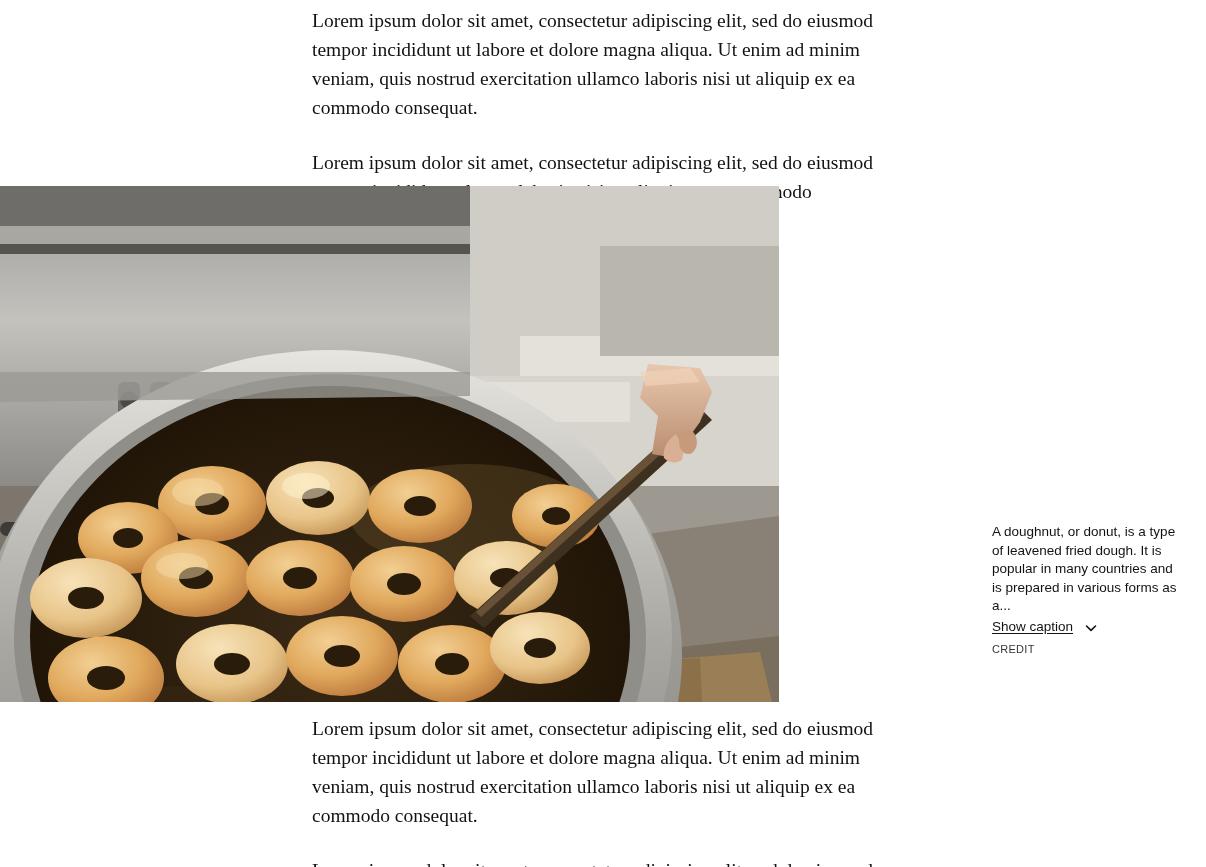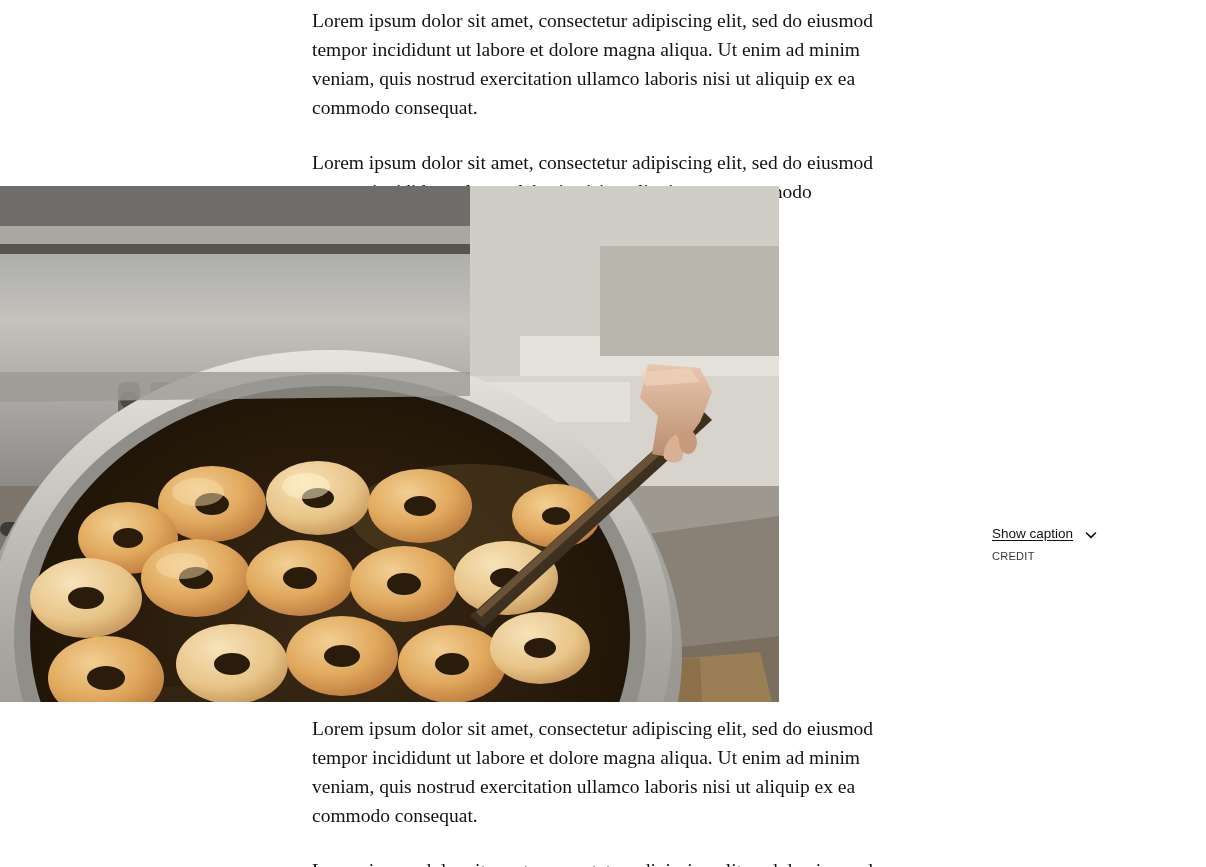--- a/index.html
+++ b/index.html
@@ -307,20 +307,21 @@
         <path d="M640 186 L690 182 L700 196 L646 200 Z" fill="#f0d3bb" opacity="0.7"></path>
 
         <path d="M0 186 L470 186 L470 210 L0 216 Z" fill="#9b9a95" opacity="0.8"></path>
 
         <rect x="0" y="0" width="779" height="516" fill="none"></rect>
       </g>
     </svg>
   </figure>
 
   <div class="caption-rail">
+    <p class="caption-text">A doughnut, or donut, is a type of leavened fried dough. It is popular in many countries and is prepared in various forms as a...</p>
     <button class="show-caption">
       <span class="label">Show caption</span>
       <span class="chev">
         <svg viewBox="0 0 12 12" width="12" height="12" aria-hidden="true">
           <path d="M1.5 4 L6 8.4 L10.5 4" fill="none" stroke="#121212" stroke-width="1.6" stroke-linecap="round" stroke-linejoin="round"></path>
         </svg>
       </span>
     </button>
     <div class="credit">CREDIT</div>
   </div>

